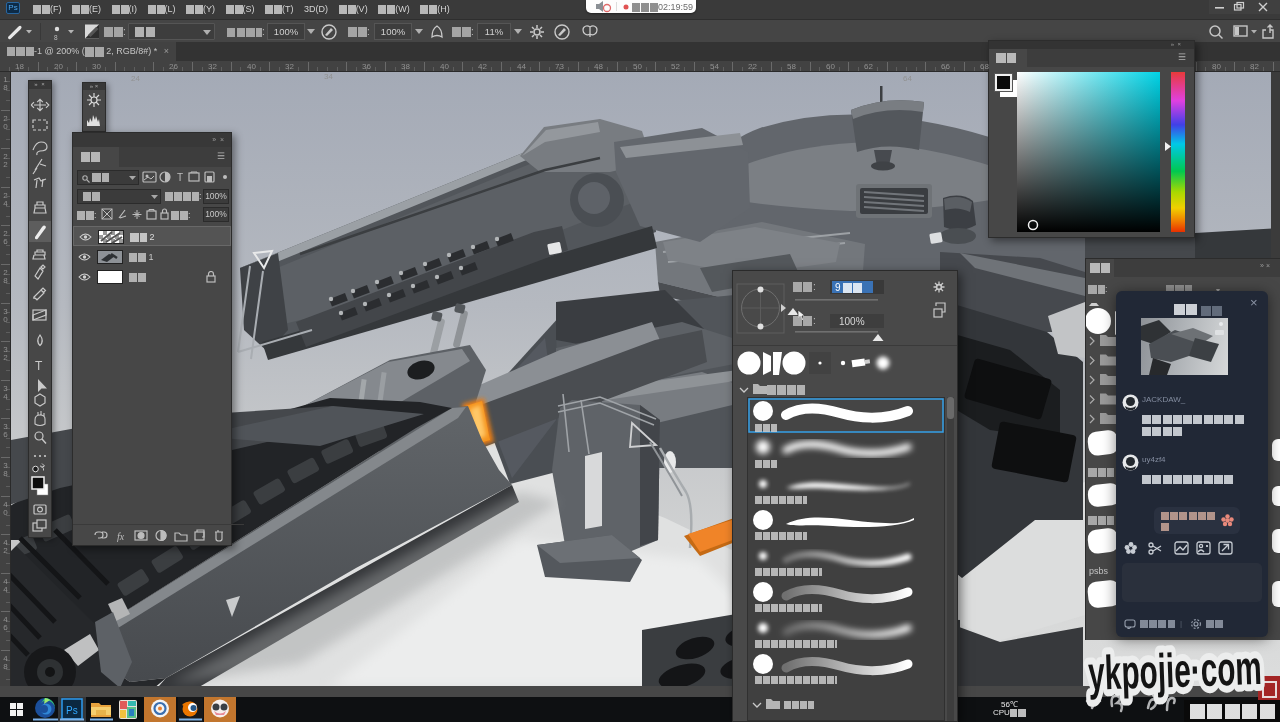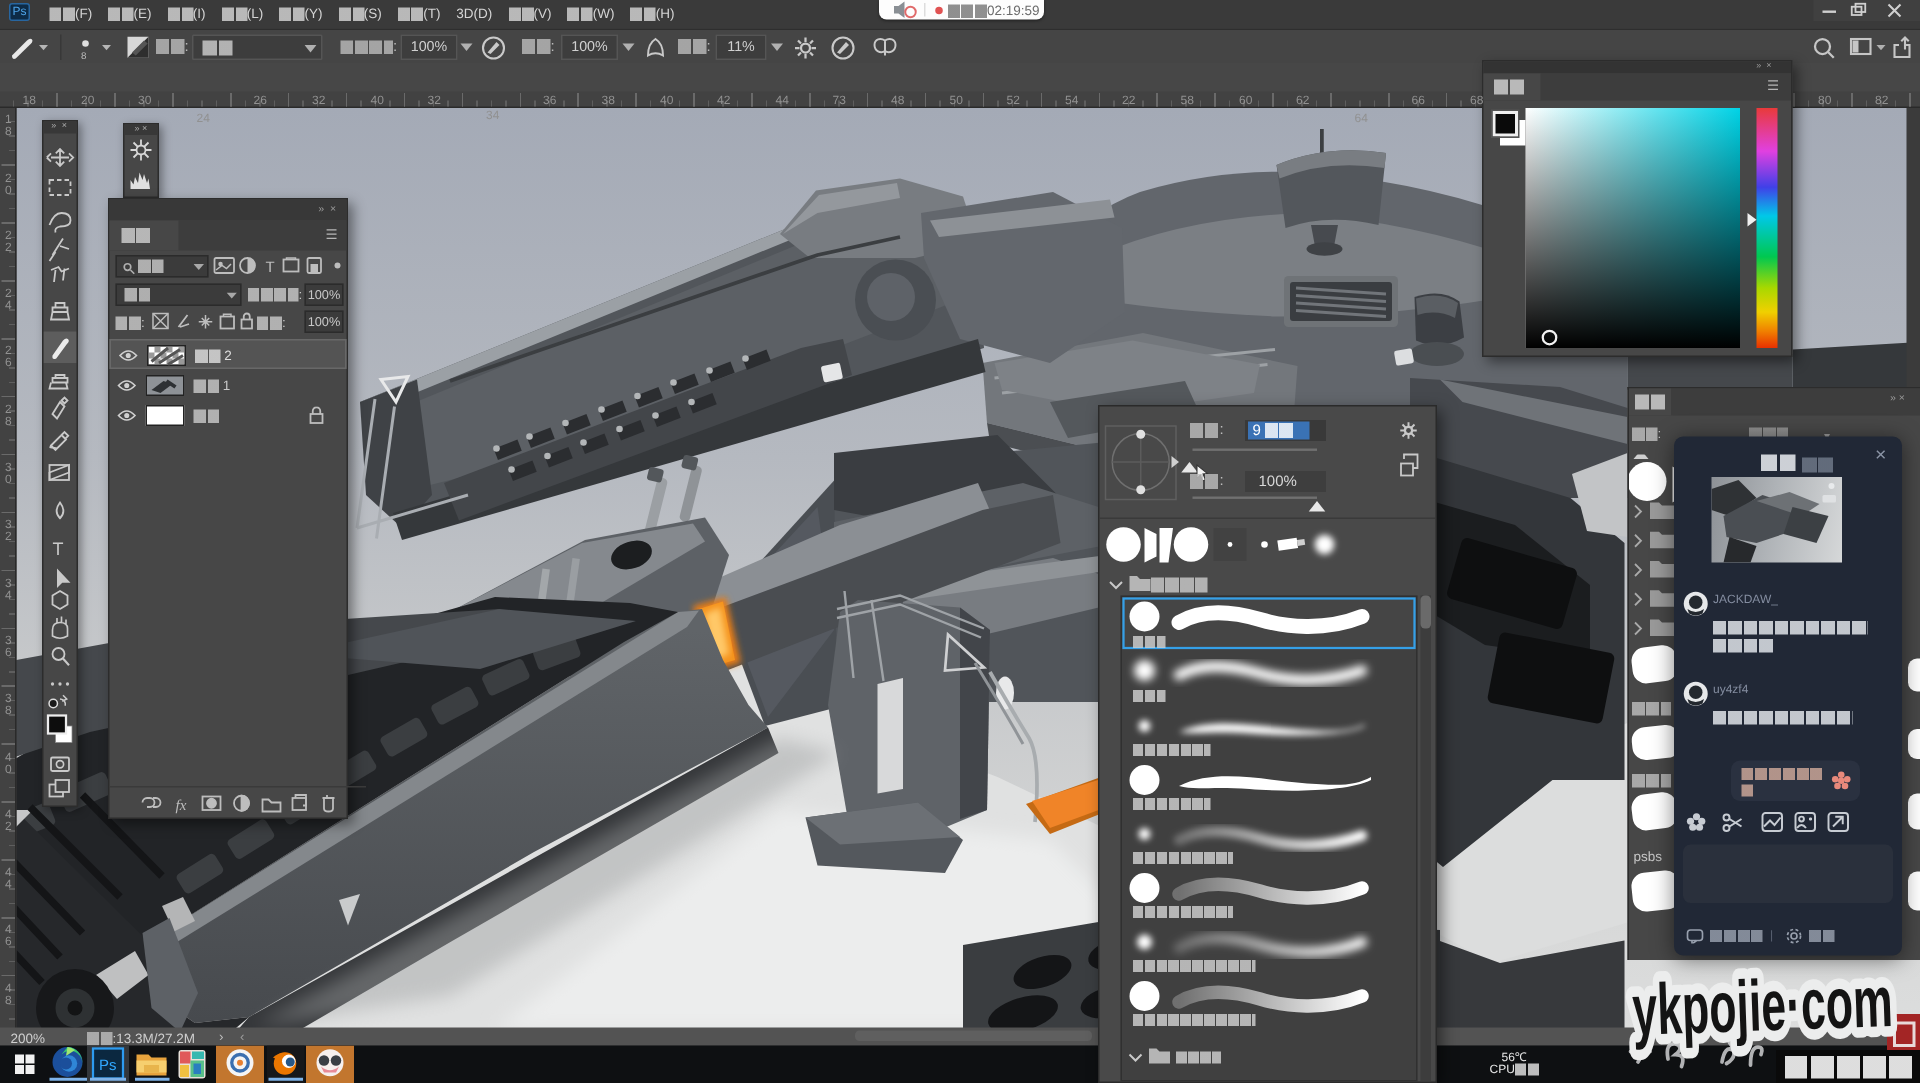--- a/index.html
+++ b/index.html
@@ -335,20 +335,23 @@
       </svg>
  <svg class="abs" style="left:1206px;top:2px" width="74" height="19">
    <circle cx="9" cy="9" r="5" fill="none" stroke="#c6c6c6" stroke-width="1.5"></circle>
         <path d="M12.5 12.5 l4 4" stroke="#c6c6c6" stroke-width="1.5"></path>
    <rect x="28" y="4" width="13" height="10" fill="none" stroke="#c6c6c6" stroke-width="1.4"></rect>
         <rect x="29" y="5" width="4" height="8" fill="#c6c6c6"></rect>
    <path d="M45 8 l3 3.5 3 -3.5z" fill="#b0b0b0"></path>
    <path d="M60 8 h-3 v8 h10 v-8 h-3 M64 3 v8 M61.5 5.5 L64 3 l2.5 2.5" fill="none" stroke="#c6c6c6" stroke-width="1.4"></path>
  </svg>
 </div>
+<div id="tabstrip" class="abs">
+      <div id="doctab"><s class="k" style="--w:8.5px;--p:9.5px;width:27px;height:9px;opacity:.78"></s>-1 @ 200% (<s class="k" style="--w:9px;--p:10px;width:19px;height:10px;opacity:.78"></s> 2, RGB/8#) * <span style="color:#9a9a9a;margin-left:4px">×</span></div>
+    </div>
 <div id="hruler" class="abs">
       <span class="rnum" style="left:15px;top:1px">18</span>
  <span class="rnum" style="left:54px;top:1px">20</span>
  <span class="rnum" style="left:92px;top:1px">30</span>
  <span class="rnum" style="left:131px;top:13px">24</span>
  <span class="rnum" style="left:169px;top:1px">26</span>
  <span class="rnum" style="left:208px;top:1px">32</span>
  <span class="rnum" style="left:247px;top:1px">40</span>
  <span class="rnum" style="left:285px;top:1px">32</span>
  <span class="rnum" style="left:324px;top:11px">34</span>
@@ -684,27 +687,20 @@
   <s class="k" style="--w:8px;--p:9.2px;width:35px;height:8px;position:absolute;left:18px;top:2px"></s>
   <span class="abs" style="left:58px;top:1px;color:#5a6272">|</span>
   <svg class="abs" style="left:68px;top:0" width="12" height="12">
           <circle cx="6" cy="6" r="2" fill="none" stroke="#98a0ae" stroke-width="1.1"></circle>
           <circle cx="6" cy="6" r="4.4" fill="none" stroke="#98a0ae" stroke-width="1.1" stroke-dasharray="2 1.6"></circle>
         </svg>
   <s class="k" style="--w:8px;--p:9.2px;width:17px;height:8px;position:absolute;left:84px;top:2px"></s>
  </div>
 </div>
 
-<div id="statusbar" class="abs">
- <span class="abs" style="left:7px;top:2px">200%</span>
- <span class="abs" style="left:58px;top:2px"><s class="k" style="--w:8px;--p:9px;width:17px;height:9px;opacity:.7"></s>:13.3M/27.2M</span>
- <span class="abs" style="left:146px;top:1px;color:#bdbdbd">›</span>
- <span class="abs" style="left:160px;top:1px;color:#9a9a9a">‹</span>
- <div class="abs" style="left:570px;top:2px;width:158px;height:7px;background:#5f5f5f;border-radius:3px"></div>
-</div>
 <div id="taskbar" class="abs">
  <svg width="1280" height="25" style="display:block">
   <g fill="#f2f2f2">
           <rect x="10" y="6" width="6" height="6"></rect>
           <rect x="17" y="6" width="6" height="6"></rect>
           <rect x="10" y="13" width="6" height="6"></rect>
           <rect x="17" y="13" width="6" height="6"></rect>
         </g>
   <circle cx="45" cy="11" r="10" fill="#1b4f9b"></circle>
   <path d="M45 1 a10 10 0 0 1 9 14 a8 8 0 0 0 -13 -9 z" fill="#35c66f"></path>

